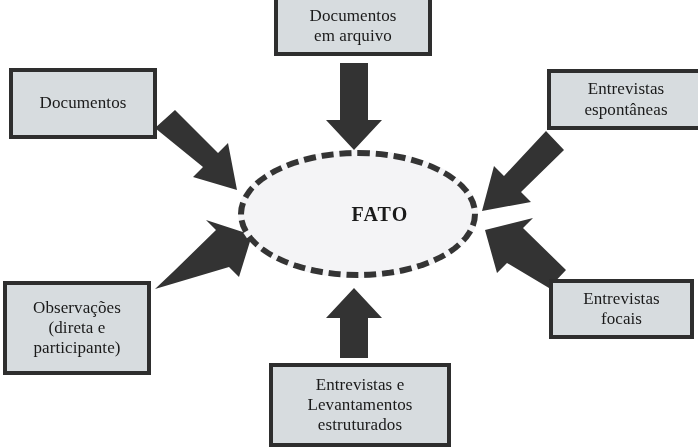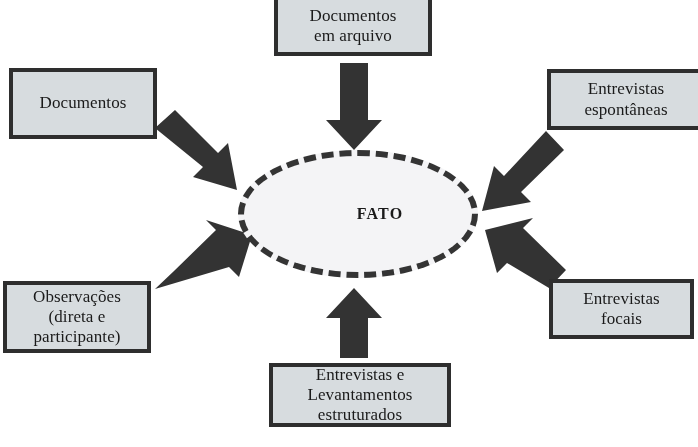--- a/index.html
+++ b/index.html
@@ -43,41 +43,41 @@
     padding: 2px 4px;
   }
   .node-label {
     display: block;
     white-space: pre-line;
   }
   
   #box-registros   { left: 274px; top: -4px;  width: 158px; height: 60px; }
   #box-documentos  { left: 9px;   top: 68px;  width: 148px; height: 71px; }
   #box-espontaneas { left: 547px; top: 69px;  width: 158px; height: 61px; }
-  #box-observacoes { left: 3px;   top: 281px; width: 148px; height: 72px; }
+  #box-observacoes { left: 3px;   top: 281px; width: 148px; height: 94px; }
   #box-focais      { left: 549px; top: 279px; width: 145px; height: 60px; }
-  #box-estruturadas{ left: 269px; top: 363px; width: 182px; height: 64px; }
+  #box-estruturadas{ left: 269px; top: 363px; width: 182px; height: 84px; }
 
   .center-ellipse {
     position: absolute;
     left: 238px;
     top: 150px;
     width: 240px;
     height: 128px;
     box-sizing: border-box;
     border: 6px dashed #343434;
     border-radius: 50%;
     background: #f4f4f6;
     display: flex;
     align-items: center;
     justify-content: center;
   }
   .center-label {
     font-weight: bold;
-    font-size: 16px;
+    font-size: 20px;
     letter-spacing: 1.2px;
     color: #1a1a1a;
     margin-left: 44px;
   }
 </style>
 </head>
 <body>
 
 <div id="diagram-root">
 

